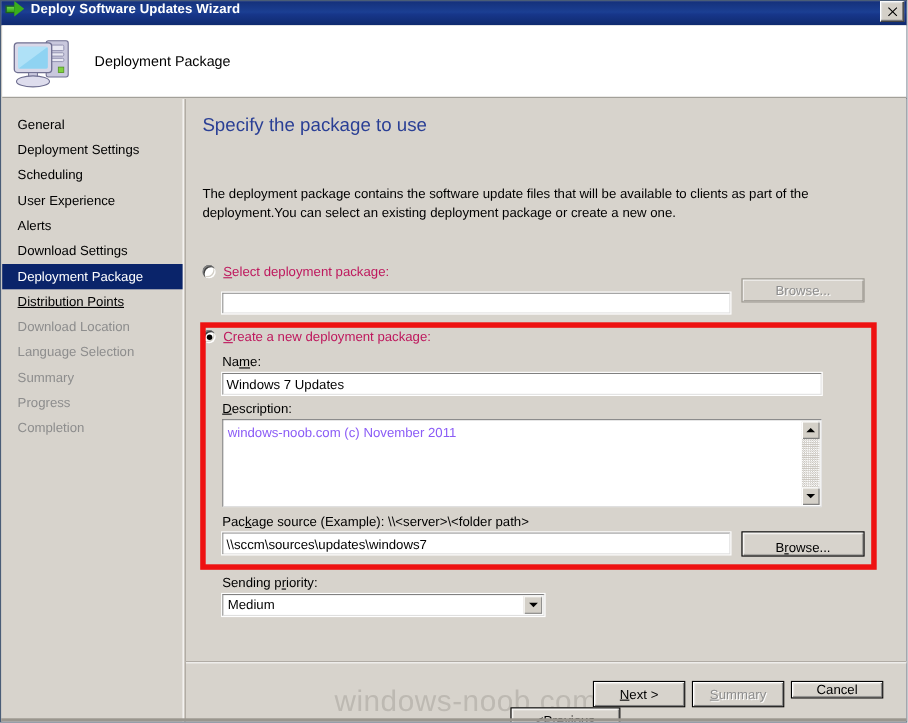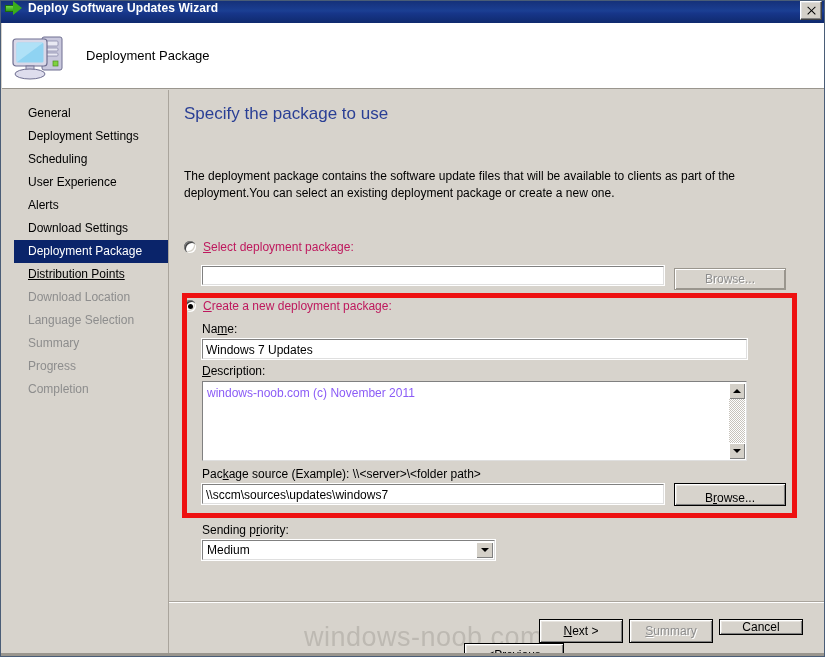--- a/index.html
+++ b/index.html
@@ -108,21 +108,20 @@
   
   .sidebar {
     position: absolute;
     left: 1px; top: 89px;
     width: 165px;
     height: 566px;
     background: #d7d3cc;
     border-right: 1px solid #ffffff;
     box-sizing: border-box;
     padding-top: 12px;
-    margin-left: 12px;
   }
   .sidebar-divider {
     position: absolute;
     left: 167px; top: 89px;
     width: 1px; height: 566px;
     background: #a9a49c;
   }
   .nav-item {
     height: 23px;
     line-height: 23px;
@@ -425,21 +424,21 @@
   <div class="content">
 
     <div class="page-title">Specify the package to use</div>
     <div class="intro">The deployment package contains the software update files that will be available to clients as part of the deployment.You can select an existing deployment package or create a new one.</div>
 
     <div class="radio-row" style="left:15px; top:150px;">
       <span class="radio"></span>
       <span class="radio-label"><span class="u">S</span>elect deployment package:</span>
     </div>
     <div class="textbox empty" style="left:33px; top:176px; width:462px; height:19px;"></div>
-    <div class="btn flat disabled" style="left:505px; top:178px; width:112px; height:22px;">Browse...</div>
+    <div class="btn flat disabled" style="left:505px; top:163px; width:112px; height:22px;">Browse...</div>
 
     <div class="radio-row" style="left:15px; top:209px;">
       <span class="radio checked"></span>
       <span class="radio-label"><span class="u">C</span>reate a new deployment package:</span>
     </div>
 
     <div class="field-label" style="left:33px; top:232px;">Na<span class="u">m</span>e:</div>
     <div class="textbox" style="left:33px; top:249px; width:545px; height:20px;">Windows 7 Updates</div>
 
     <div class="field-label" style="left:33px; top:274px;"><span class="u">D</span>escription:</div>

